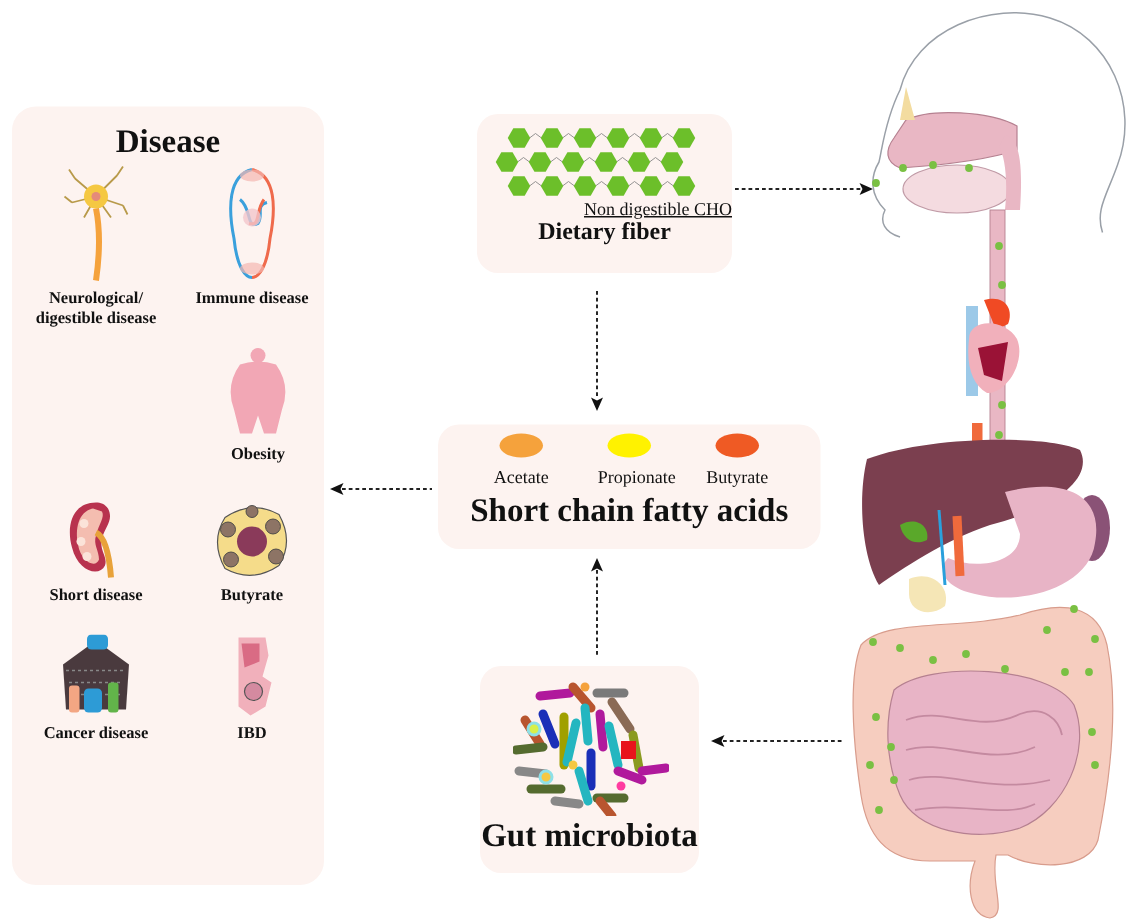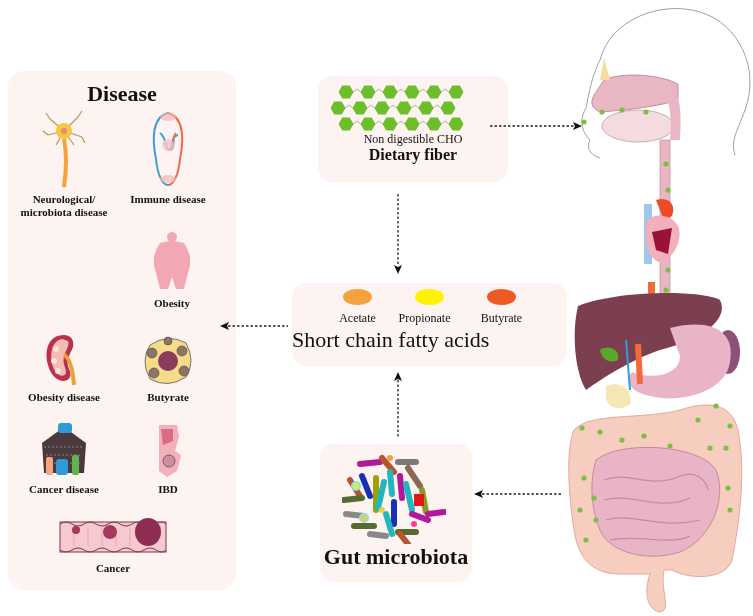--- a/index.html
+++ b/index.html
@@ -1,45 +1,45 @@
 <!DOCTYPE html>
 <html><head>
 <meta charset="utf-8">
 <style>
   html, body { margin:0; padding:0; background:#ffffff; }
   body { width:753px; height:616px; position:relative; overflow:hidden;
          font-family:"Liberation Serif", serif; color:#111; }
-  .card { position:absolute; background:#fdf3f0; border-radius:14px;padding-left:20px; }
+  .card { position:absolute; background:#fdf3f0; border-radius:14px; }
   #disease-panel { left:8px; top:71px; width:208px; height:519px; border-radius:16px; }
   #disease-title { position:absolute; left:0; width:100%; top:10px; text-align:center; font-size:22px; font-weight:bold; }
   .dz { position:absolute; text-align:center; font-weight:bold; font-size:11px; line-height:13px; }
   .dz svg { display:block; margin:0 auto 4px auto; }
   #fiber-card { left:318px; top:76px; width:170px; height:106px; }
   #scfa-card { left:292px; top:283px; width:255px; height:83px; }
-  #gut-card { left:320px; top:444px; width:132px; height:138px; }
+  #gut-card { left:320px; top:444px; width:146px; height:138px; }
   .arrow { position:absolute; }
   .organ { position:absolute; }
 </style>
 </head>
 <body>
 
 <div id="disease-panel" class="card">
   <div id="disease-title">Disease</div>
 
   <div class="dz" style="left:4px; top:38px; width:104px;">
     <svg width="44" height="80" viewBox="0 0 44 80">
       <g stroke="#b89a4a" stroke-width="1.2" fill="none">
         <path d="M22 22 L8 10 M22 22 L36 8 M22 22 L6 26 M22 22 L40 28 M22 22 L14 36 M22 22 L32 36 M8 10 L4 4 M36 8 L40 2 M6 26 L1 22 M40 28 L43 34"></path>
       </g>
       <circle cx="22" cy="22" r="8" fill="#f5c842"></circle>
       <circle cx="22" cy="22" r="3" fill="#e58b7a"></circle>
       <path d="M22 30 Q 26 50 22 78" stroke="#f5a23c" stroke-width="4" fill="none"></path>
     </svg>
     <div>Neurological/</div>
-    <div>microbiota disease</div>
+    <div>digestible disease</div>
   </div>
 
   <div class="dz" style="left:112px; top:38px; width:96px;">
     <svg width="36" height="80" viewBox="0 0 36 80">
       <path d="M18 4 C 2 8 2 30 6 50 C 8 70 14 76 18 76" stroke="#3aa0dc" stroke-width="2" fill="none"></path>
       <path d="M18 4 C 34 8 34 30 30 50 C 28 70 22 76 18 76" stroke="#ef6a4c" stroke-width="2" fill="none"></path>
       <path d="M10 24 C 18 30 14 44 22 40 C 26 34 20 28 28 26" stroke="#3aa0dc" stroke-width="2" fill="none"></path>
       <path d="M26 24 C 20 32 24 42 16 40" stroke="#ef6a4c" stroke-width="2" fill="none"></path>
       <circle cx="18" cy="36" r="6" fill="#f2c6cc" opacity="0.8"></circle>
       <ellipse cx="18" cy="8" rx="8" ry="4" fill="#f4b6b0" opacity="0.7"></ellipse>
@@ -59,21 +59,21 @@
 
   <div class="dz" style="left:4px; top:262px; width:104px;">
     <svg width="44" height="54" viewBox="0 0 44 54">
       <path d="M22 2 C 6 2 2 18 6 32 C 10 48 24 52 28 44 C 30 38 24 34 26 26 C 28 18 34 14 30 6 C 28 3 25 2 22 2 Z" fill="#b8324e"></path>
       <path d="M20 6 C 10 8 8 20 10 30 C 12 42 22 46 24 40 C 24 34 20 30 22 24 C 24 16 28 12 26 8 Z" fill="#f4bdb0"></path>
       <path d="M22 22 Q 30 26 32 52" stroke="#e8a23a" stroke-width="4" fill="none"></path>
       <circle cx="14" cy="16" r="3" fill="#fbe3d9"></circle>
         <circle cx="12" cy="28" r="3" fill="#fbe3d9"></circle>
         <circle cx="16" cy="38" r="3" fill="#fbe3d9"></circle>
     </svg>
-    <div>Obesity disease</div>
+    <div>Short disease</div>
   </div>
 
   <div class="dz" style="left:112px; top:262px; width:96px;">
     <svg width="52" height="54" viewBox="0 0 52 54">
       <path d="M8 12 Q 26 0 44 10 Q 54 28 44 44 Q 26 56 8 46 Q -2 28 8 12 Z" fill="#f5dc8a" stroke="#555" stroke-width="0.8"></path>
       <circle cx="26" cy="28" r="10" fill="#8a3a5a"></circle>
       <circle cx="10" cy="20" r="5" fill="#8d7465" stroke="#444" stroke-width="0.6"></circle>
       <circle cx="40" cy="18" r="5" fill="#8d7465" stroke="#444" stroke-width="0.6"></circle>
       <circle cx="42" cy="38" r="5" fill="#8d7465" stroke="#444" stroke-width="0.6"></circle>
       <circle cx="12" cy="40" r="5" fill="#8d7465" stroke="#444" stroke-width="0.6"></circle>
@@ -96,34 +96,20 @@
 
   <div class="dz" style="left:112px; top:352px; width:96px;">
     <svg width="30" height="56" viewBox="0 0 30 56">
       <path d="M6 2 L 24 2 L 26 14 L 22 28 L 28 32 L 24 48 L 14 54 L 6 48 Z" fill="#f1b0bb"></path>
       <path d="M8 6 L 20 6 L 20 18 L 10 22 Z" fill="#d96b84"></path>
       <circle cx="16" cy="38" r="6" fill="#d48aa0" stroke="#555" stroke-width="0.8"></circle>
     </svg>
     <div>IBD</div>
   </div>
 
-  <div class="dz" style="left:40px; top:445px; width:130px;">
-    <svg width="110" height="42" viewBox="0 0 110 42">
-      <rect x="2" y="6" width="106" height="30" fill="#f6c8cf" stroke="#7a3a4a" stroke-width="1"></rect>
-      <path d="M2 8 Q 8 4 14 8 T 26 8 T 38 8 T 50 8 T 62 8 T 74 8 T 86 8 T 98 8 T 108 8" stroke="#7a3a4a" fill="none"></path>
-      <path d="M2 34 Q 8 38 14 34 T 26 34 T 38 34 T 50 34 T 62 34 T 74 34 T 86 34 T 98 34 T 108 34" stroke="#7a3a4a" fill="none"></path>
-      <g stroke="#e9a6b4" stroke-width="1">
-          <path d="M16 12 V30 M30 12 V30 M44 12 V30 M58 12 V30 M72 12 V30"></path>
-        </g>
-      <circle cx="18" cy="14" r="4" fill="#a33a5e"></circle>
-      <circle cx="52" cy="16" r="7" fill="#a33a5e"></circle>
-      <ellipse cx="90" cy="16" rx="13" ry="14" fill="#8e2d52"></ellipse>
-    </svg>
-    <div>Cancer</div>
-  </div>
 </div>
 
 <svg class="arrow" style="left:218px; top:320px;" width="72" height="12">
   <line x1="10" y1="6" x2="70" y2="6" stroke="#222" stroke-width="1.3" stroke-dasharray="2.5 2"></line>
   <path d="M2 6 L 11 2 L 9 6 L 11 10 Z" fill="#111"></path>
 </svg>
 
 <div id="fiber-card" class="card">
   <svg id="hex-svg" style="position:absolute; left:12px; top:8px;" width="150" height="50">
       <path d="M23 8 l4 -3 l4 3 l4 -3" stroke="#888" fill="none" stroke-width="0.6"></path>
@@ -153,50 +139,50 @@
       <path d="M45 40 l4 -3 l4 3 l4 -3" stroke="#888" fill="none" stroke-width="0.6"></path>
       <polygon points="45.5,40.0 41.8,46.5 34.3,46.5 30.5,40.0 34.3,33.5 41.7,33.5" fill="#6cbf2a"></polygon>
       <path d="M67 40 l4 -3 l4 3 l4 -3" stroke="#888" fill="none" stroke-width="0.6"></path>
       <polygon points="67.5,40.0 63.8,46.5 56.3,46.5 52.5,40.0 56.3,33.5 63.7,33.5" fill="#6cbf2a"></polygon>
       <path d="M89 40 l4 -3 l4 3 l4 -3" stroke="#888" fill="none" stroke-width="0.6"></path>
       <polygon points="89.5,40.0 85.8,46.5 78.3,46.5 74.5,40.0 78.3,33.5 85.8,33.5" fill="#6cbf2a"></polygon>
       <path d="M111 40 l4 -3 l4 3 l4 -3" stroke="#888" fill="none" stroke-width="0.6"></path>
       <polygon points="111.5,40.0 107.8,46.5 100.3,46.5 96.5,40.0 100.3,33.5 107.8,33.5" fill="#6cbf2a"></polygon>
       <polygon points="133.5,40.0 129.8,46.5 122.3,46.5 118.5,40.0 122.3,33.5 129.8,33.5" fill="#6cbf2a"></polygon>
     </svg>
-  <div style="position:absolute; left:0; width:100%; top:56px; text-align:center; font-size:12px;">Non digestible CHO</div>
+  <div style="position:absolute; left:0; width:100%; top:56px; text-align:right; font-size:12px;text-decoration:underline;">Non digestible CHO</div>
   <div style="position:absolute; left:0; width:100%; top:70px; text-align:center; font-size:16px; font-weight:bold;">Dietary fiber</div>
 </div>
 
 <svg class="arrow" style="left:488px; top:120px;" width="96" height="12">
   <line x1="2" y1="6" x2="86" y2="6" stroke="#222" stroke-width="1.3" stroke-dasharray="2.5 2"></line>
   <path d="M94 6 L 85 2 L 87 6 L 85 10 Z" fill="#111"></path>
 </svg>
 
 <svg class="arrow" style="left:392px; top:192px;" width="12" height="84">
   <line x1="6" y1="2" x2="6" y2="74" stroke="#222" stroke-width="1.3" stroke-dasharray="2.5 2"></line>
   <path d="M6 82 L 2 73 L 6 75 L 10 73 Z" fill="#111"></path>
 </svg>
 
 <div id="scfa-card" class="card">
   <div id="scfa-row" style="position:absolute; left:0; width:100%; top:6px; display:flex; justify-content:center; gap:10px;">
     <div style="width:62px; text-align:center;">
       <div class="blob" style="width: 29px; height: 16px; border-radius: 50%; margin: 0px auto; background: rgb(245, 162, 60);"></div>
       <div style="font-size:12px; margin-top:6px;">Acetate</div>
     </div>
-    <div style="width:62px; text-align:left;font-family:Liberation Serif, serif;">
+    <div style="width:62px; text-align:right;font-family:Liberation Serif, serif;">
       <div class="blob" style="width: 29px; height: 16px; border-radius: 50%; margin: 0px auto; background: rgb(255, 242, 0);"></div>
       <div style="font-size:12px; margin-top:6px;">Propionate</div>
     </div>
     <div style="width:62px; text-align:center;">
       <div class="blob" style="width: 29px; height: 16px; border-radius: 50%; margin: 0px auto; background: rgb(239, 90, 36);"></div>
       <div style="font-size:12px; margin-top:6px;">Butyrate</div>
     </div>
   </div>
-  <div style="position:absolute; left:0; width:100%; top:44px; font-size:22px; font-weight:normal;">Short chain fatty acids</div>
+  <div style="position:absolute; left:0; width:100%; top:44px; text-align:center; font-size:22px; font-weight:bold;">Short chain fatty acids</div>
 </div>
 
 <svg class="arrow" style="left:392px; top:370px;" width="12" height="70">
   <path d="M6 2 L 2 11 L 6 9 L 10 11 Z" fill="#111"></path>
   <line x1="6" y1="10" x2="6" y2="68" stroke="#222" stroke-width="1.3" stroke-dasharray="2.5 2"></line>
 </svg>
 
 <div id="gut-card" class="card">
   <svg style="position:absolute; left:22px; top:10px;" width="104" height="90" viewBox="0 0 104 90">
     <g stroke-linecap="round" stroke-width="6">

